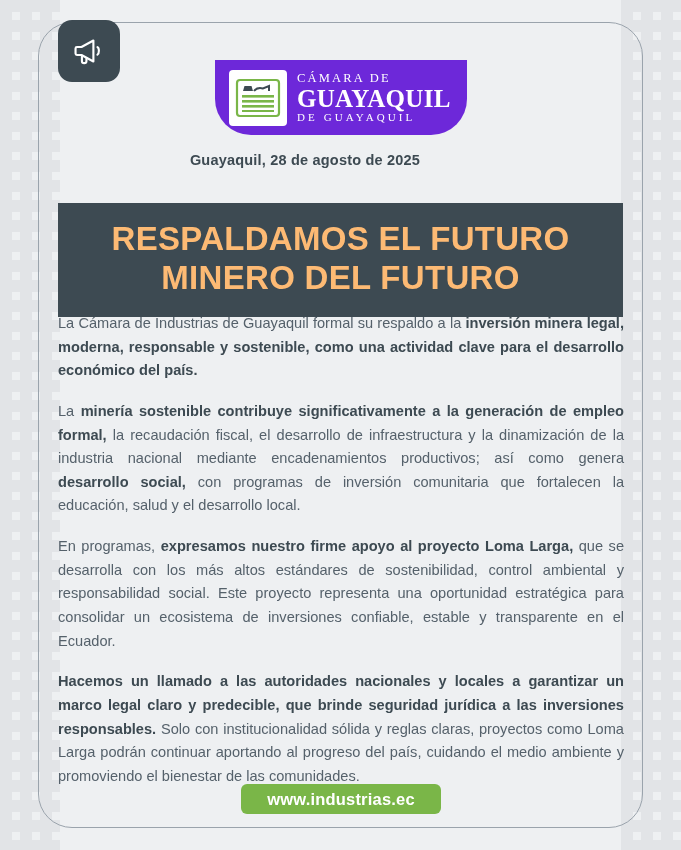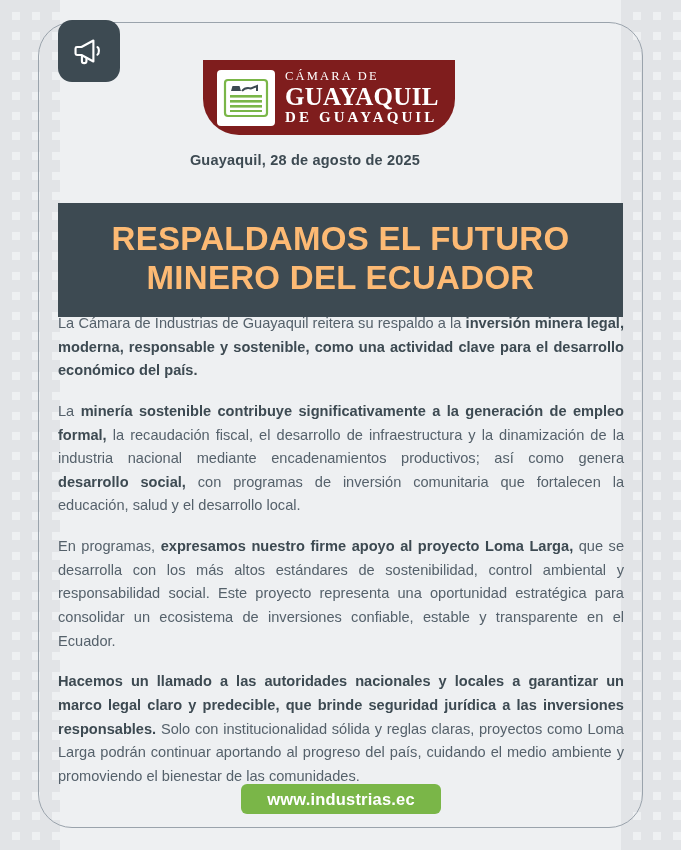--- a/index.html
+++ b/index.html
@@ -56,25 +56,25 @@
     border-radius: 14px;
     z-index: 4;
     display: flex;
     align-items: center;
     justify-content: center;
   }
 
   
   .logo-bar {
     position: absolute;
-    left: 203px;
+    left: 215px;
     top: 60px;
     width: 252px;
     height: 75px;
-    background: #7f1d1d;
+    background: #6d28d9;
     border-radius: 0 0 36px 36px;
     z-index: 3;
     display: flex;
     align-items: center;
     padding-left: 14px;
     box-sizing: border-box;
   }
   .logo-mark {
     width: 58px;
     height: 56px;
@@ -96,24 +96,23 @@
     font-family: "Liberation Serif", serif;
   }
   .logo-text .l2 {
     font-size: 25px;
     font-weight: bold;
     letter-spacing: .3px;
     font-family: "Liberation Serif", serif;
     margin: 1px 0 1px 0;
   }
   .logo-text .l3 {
-    font-size: 15px;
+    font-size: 11px;
     letter-spacing: 3.1px;
     font-family: "Liberation Serif", serif;
-    font-weight: bold;
   }
 
   
   .date {
     position: absolute;
     top: 152px;
     left: 0;
     width: 610px;
     text-align: center;
     font-size: 14.5px;
@@ -208,26 +207,26 @@
     <div class="l1">CÁMARA DE</div>
     <div class="l2">GUAYAQUIL</div>
     <div class="l3">DE GUAYAQUIL</div>
   </div>
 </div>
 
 <div class="date">Guayaquil, 28 de agosto de 2025</div>
 
 <div class="headline">
   <div>RESPALDAMOS EL FUTURO</div>
-  <div>MINERO DEL ECUADOR</div>
+  <div>MINERO DEL FUTURO</div>
 </div>
 
 <div class="body-copy">
   <p>
-    <span>La Cámara de Industrias de Guayaquil reitera su respaldo a la </span><b>inversión minera legal, moderna, responsable y sostenible, como una actividad clave para el desarrollo económico del país.</b>
+    <span>La Cámara de Industrias de Guayaquil formal su respaldo a la </span><b>inversión minera legal, moderna, responsable y sostenible, como una actividad clave para el desarrollo económico del país.</b>
   </p>
   <p>
     <span>La </span><b>minería sostenible contribuye significativamente a la generación de empleo formal,</b><span> la recaudación fiscal, el desarrollo de infraestructura y la dinamización de la industria nacional mediante encadenamientos productivos; así como genera </span><b>desarrollo social,</b><span> con programas de inversión comunitaria que fortalecen la educación, salud y el desarrollo local.</span>
   </p>
   <p>
     <span>En programas, </span><b>expresamos nuestro firme apoyo al proyecto Loma Larga,</b><span> que se desarrolla con los más altos estándares de sostenibilidad, control ambiental y responsabilidad social. Este proyecto representa una oportunidad estratégica para consolidar un ecosistema de inversiones confiable, estable y transparente en el Ecuador.</span>
   </p>
   <p>
     <b>Hacemos un llamado a las autoridades nacionales y locales a garantizar un marco legal claro y predecible, que brinde seguridad jurídica a las inversiones responsables.</b><span> Solo con institucionalidad sólida y reglas claras, proyectos como Loma Larga podrán continuar aportando al progreso del país, cuidando el medio ambiente y promoviendo el bienestar de las comunidades.</span>
   </p>

